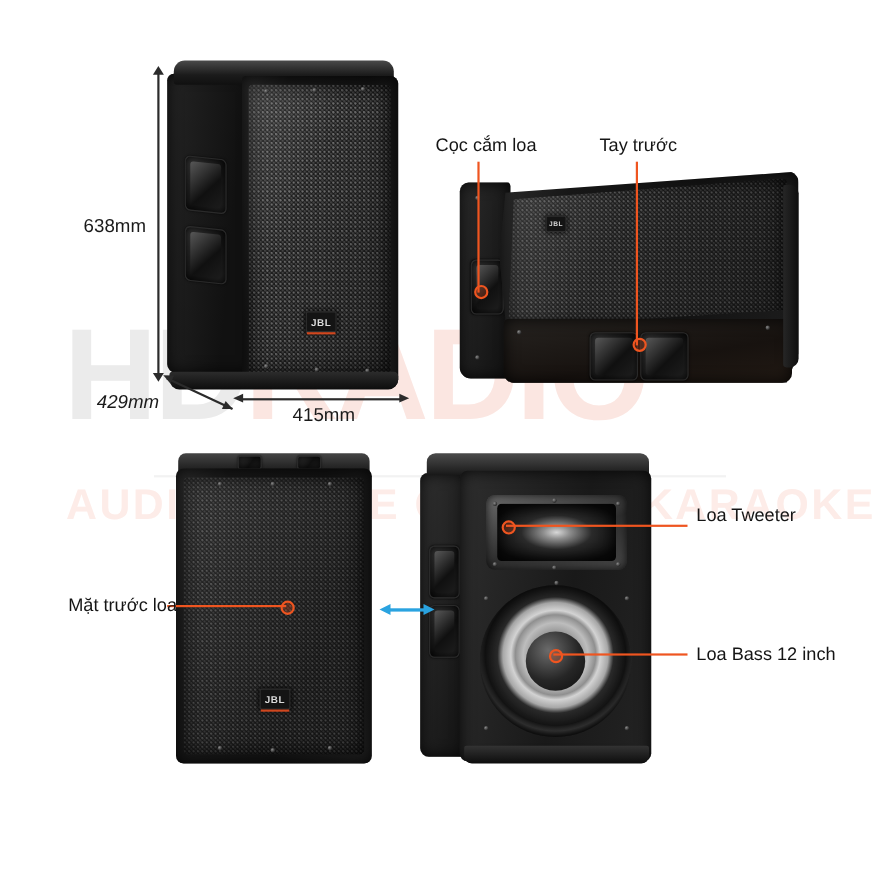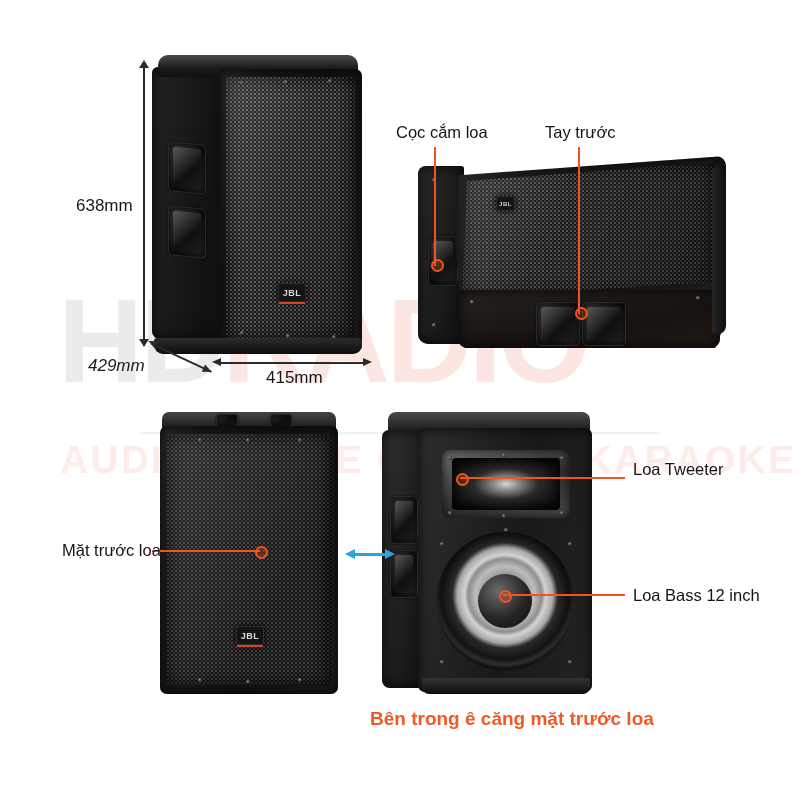--- a/index.html
+++ b/index.html
@@ -276,15 +276,14 @@
   <div class="lead" style="left:460px;top:477px;width:165px;height:2px;"></div>
   <div class="dot" style="left:456px;top:473px;"></div>
   <div class="calltxt" style="left:633px;top:459px;">
     <div>Loa Tweeter</div>
   </div>
 
   <div class="lead" style="left:503px;top:594px;width:122px;height:2px;"></div>
   <div class="dot" style="left:499px;top:590px;"></div>
   <div class="calltxt" style="left:633px;top:585px;">Loa Bass 12 inch</div>
 
-  <div class="caption" style="left:370px;top:708px;">Bên trong ê căng mặt trước loa</div>
 
 </div>
 
 </body></html>

